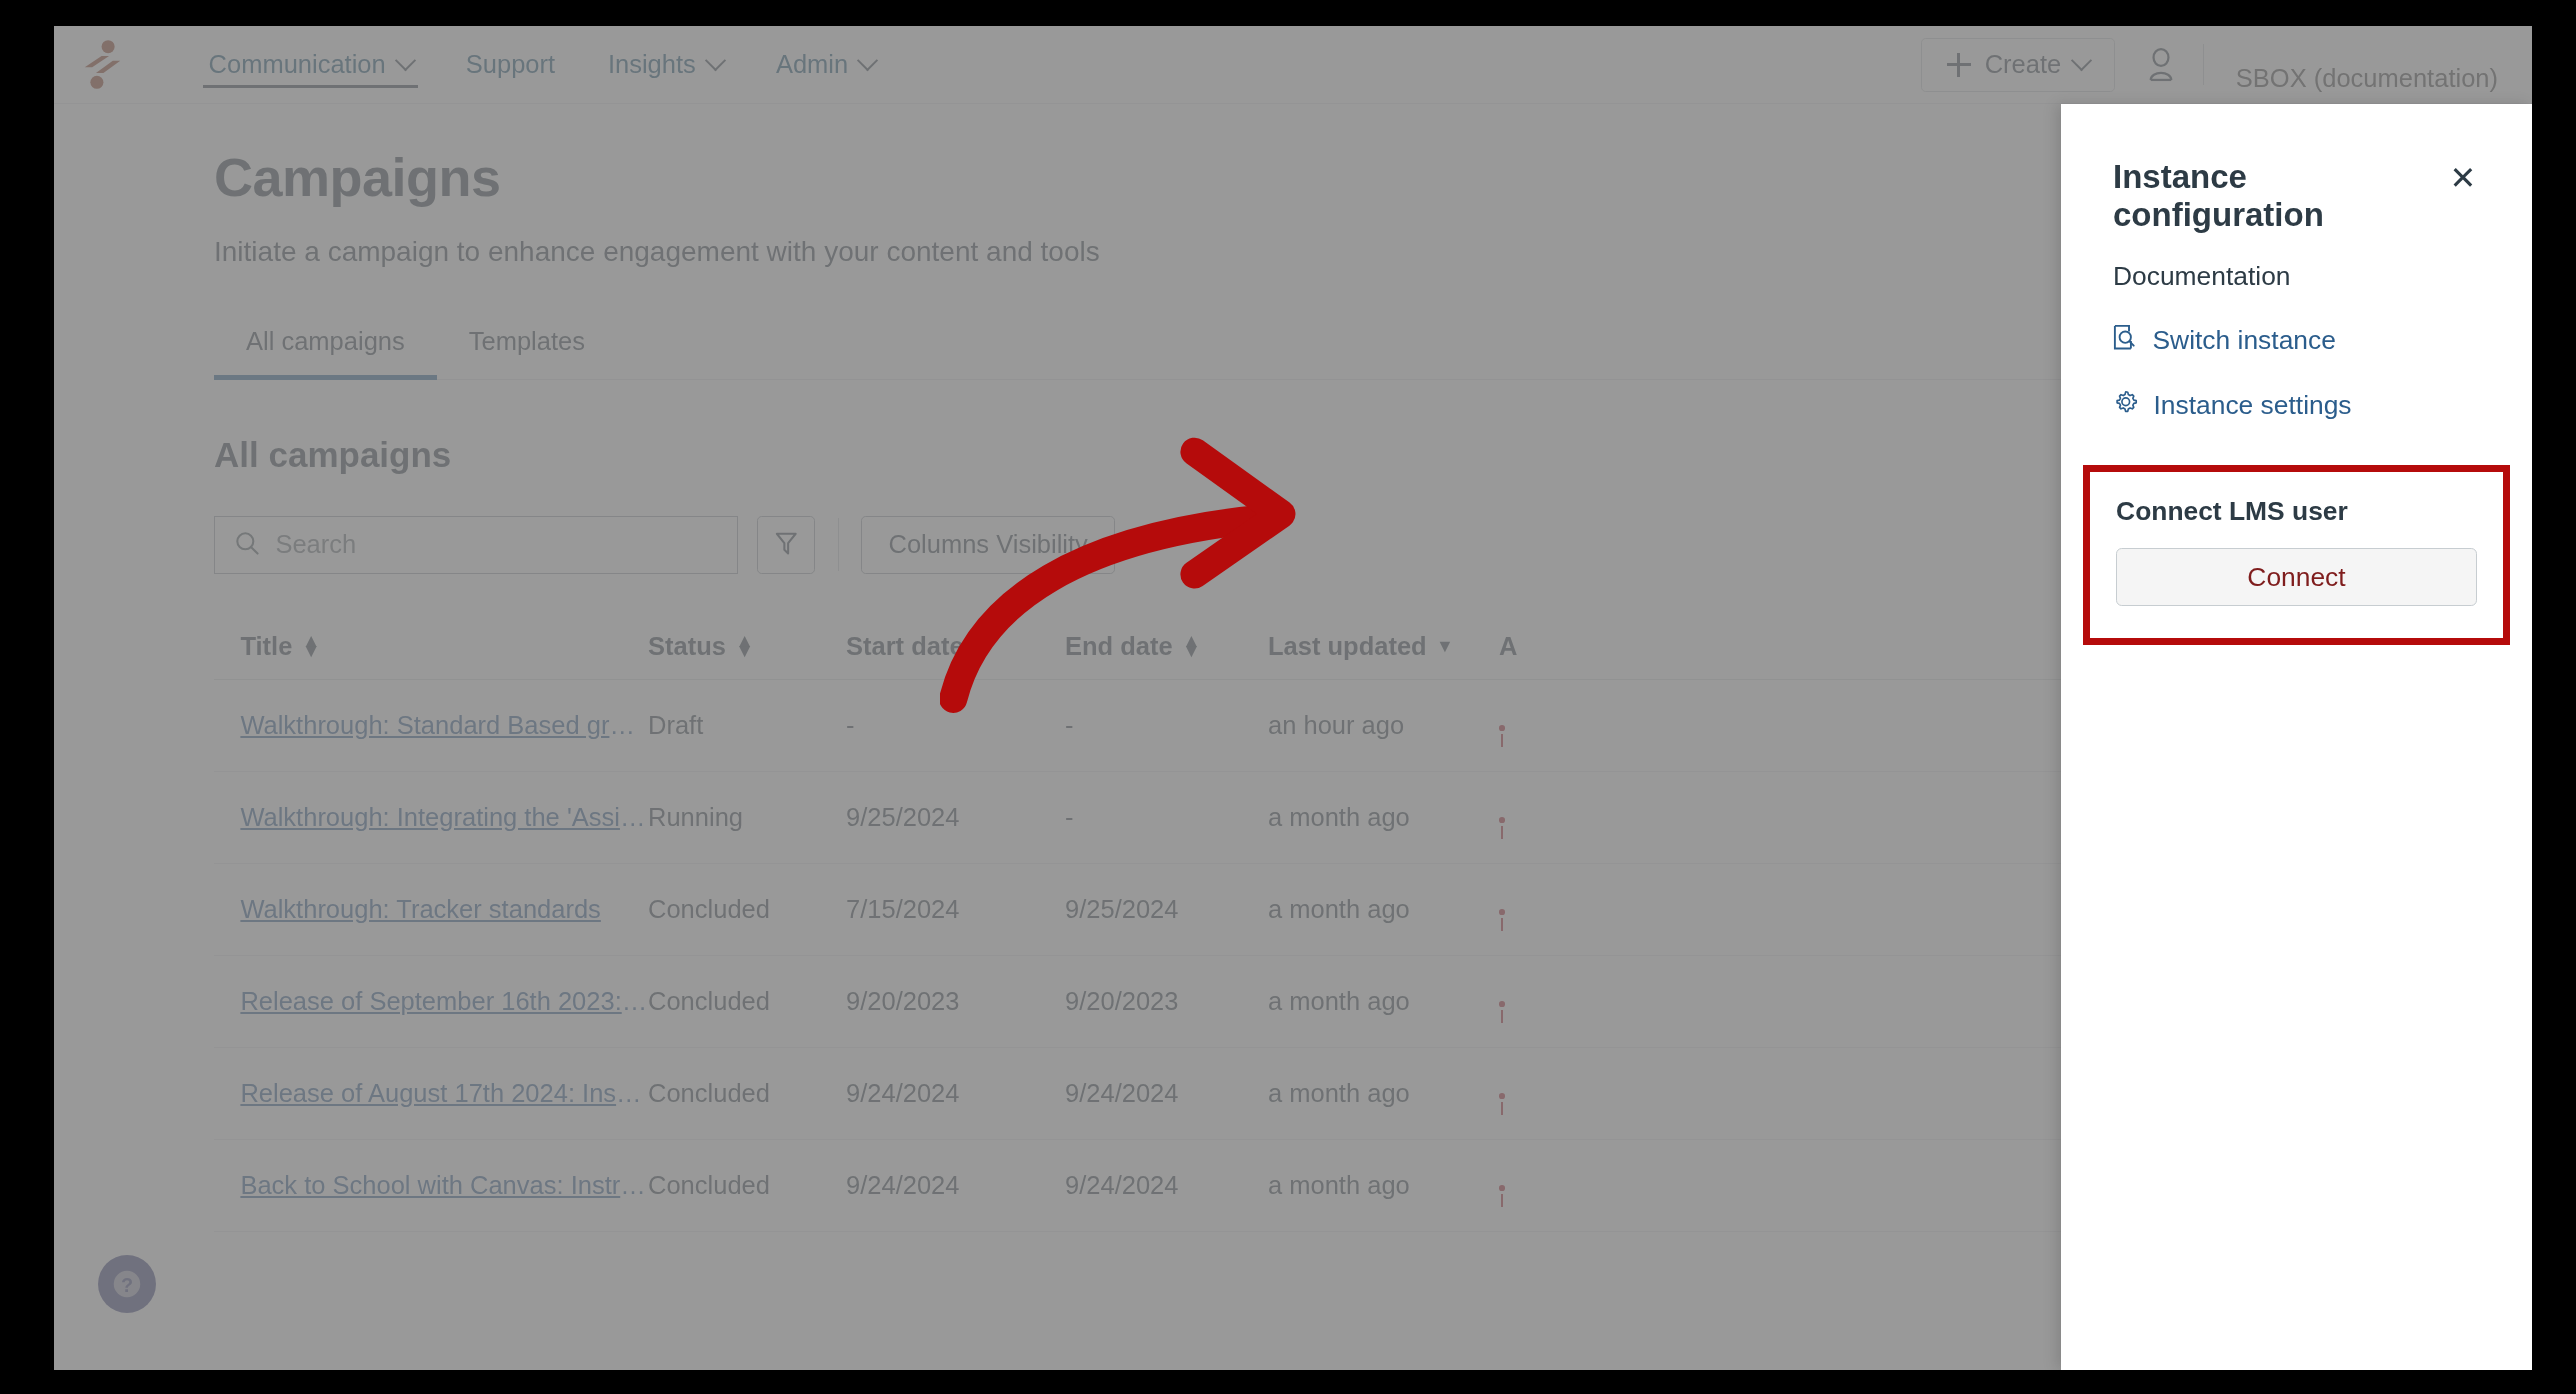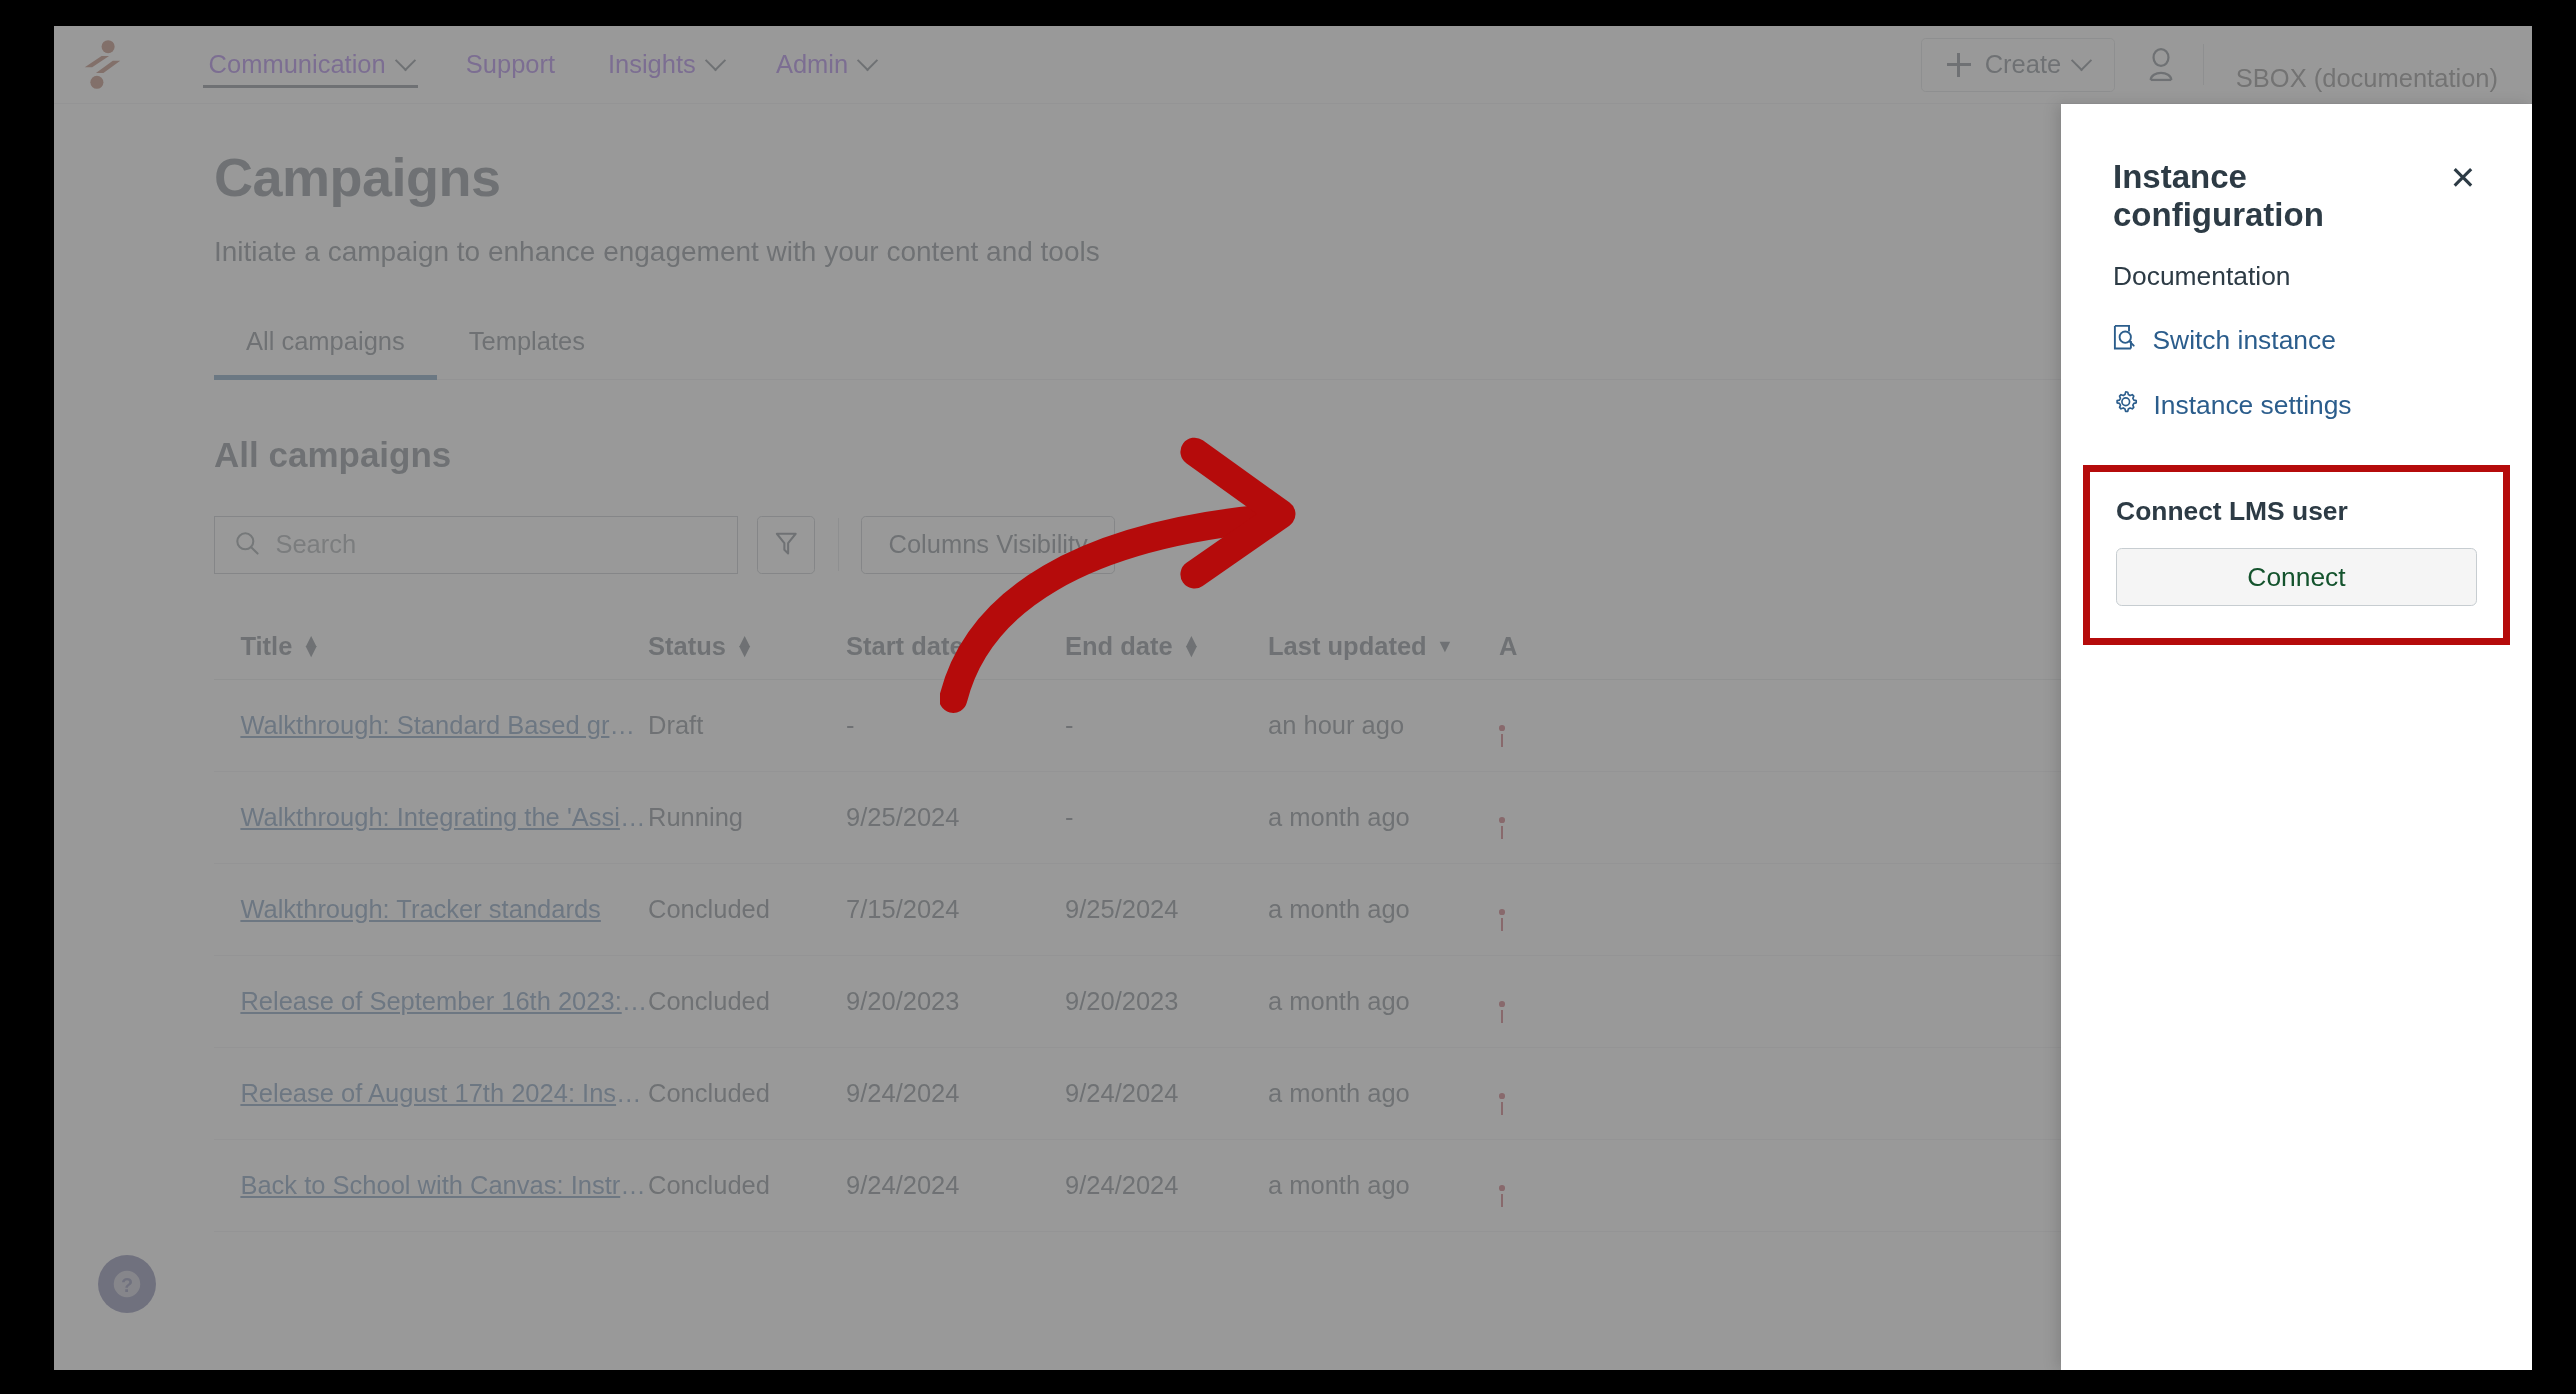--- a/index.html
+++ b/index.html
@@ -38,21 +38,21 @@
   }
   #logo {
     width: 70px; height: 78px;
     display: flex; align-items: center; justify-content: center;
     flex: 0 0 auto; margin-left: 13.2px;
   }
   .nav-left { display: flex; align-items: stretch; height: 78px; margin-left: 45px; }
   .nav-item {
     display: flex; align-items: center; gap: 12.3px;
     padding: 0 26.4px;
-    font-size: 25.5px; color: #6d28d9;
+    font-size: 25.5px; color: #0c4a6e;
     position: relative; cursor: pointer; height: 78px;
   }
   .nav-item.active::after {
     content: ""; position: absolute;
     left: 21px; right: 21px; bottom: 16px; height: 2.8px;
     background: #2d3b45;
   }
   .caret {
     display: inline-block; width: 15px; height: 15px;
     border-right: 2.8px solid #2d3b45; border-bottom: 2.8px solid #2d3b45;
@@ -233,21 +233,21 @@
     border: 7.5px solid #b50b0b;
     background: #ffffff;
     padding: 24.5px 26.4px 32px 26.4px;
   }
   #connect-label {
     font-size: 26.4px; font-weight: bold; color: #2d3b45;
   }
   #connect-button {
     margin-top: 21px; width: 100%; height: 58px;
     border: 0.9px solid #c7cdd1; border-radius: 5.7px;
-    background: #f5f5f5; color: #14532d; font-size: 26.4px;
+    background: #f5f5f5; color: #7f1d1d; font-size: 26.4px;
     cursor: pointer; font-family: "Liberation Sans", sans-serif;
   }
 
   
   #annotation-arrow {
     position: absolute; left: 886px; top: 405px;
     width: 396px; height: 283px;
     z-index: 60; pointer-events: none;
   }
 </style>

